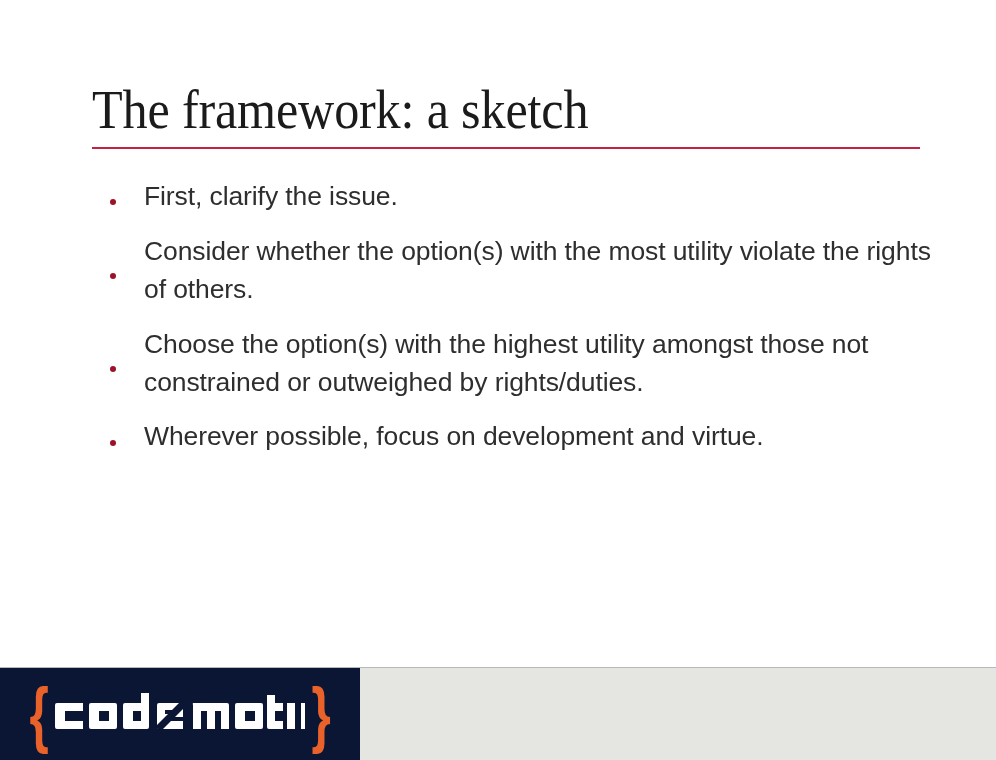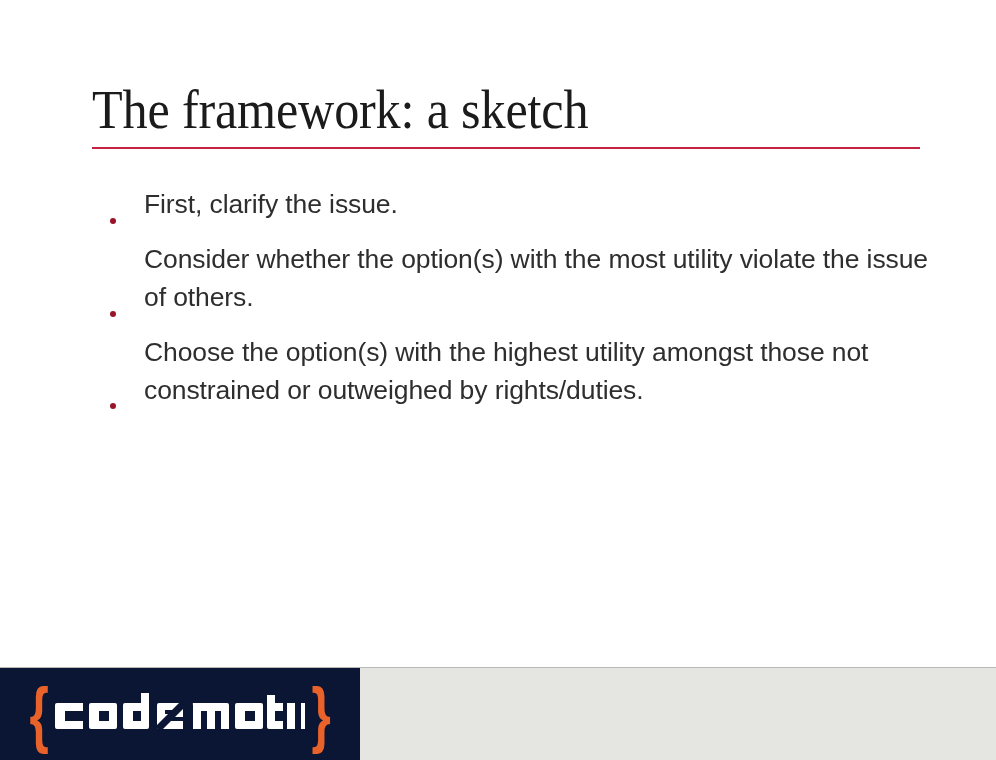--- a/index.html
+++ b/index.html
@@ -48,23 +48,22 @@
 
   
   .bullets {
     position: absolute;
     left: 110px;
     top: 178px;
     width: 840px;
   }
   .bullet-row {
     display: flex;
-    align-items: flex-end;
+    align-items: center;
     margin-bottom: 17px;
-    margin-top: 8px;
   }
   .bullet-dot {
     flex: 0 0 auto;
     width: 34px;
     padding-top: 11px;
     box-sizing: border-box;
   }
   .bullet-dot i {
     display: block;
     width: 6px;
@@ -144,31 +143,37 @@
           <i></i>
         </span>
       <span class="bullet-text">First, clarify the issue.</span>
     </div>
 
 
     <div class="bullet-row">
       <span class="bullet-dot">
           <i></i>
         </span>
-      <span class="bullet-text">Consider whether the option(s) with the most utility violate the issue of others.</span>
+      <span class="bullet-text">Consider whether the option(s) with the most utility violate the rights of others.</span>
     </div>
 
 
     <div class="bullet-row">
       <span class="bullet-dot">
           <i></i>
         </span>
       <span class="bullet-text">Choose the option(s) with the highest utility amongst those not constrained or outweighed by rights/duties.</span>
     </div>
 
+    <div class="bullet-row">
+      <span class="bullet-dot">
+          <i></i>
+        </span>
+      <span class="bullet-text">Wherever possible, focus on development and virtue.</span>
+    </div>
 
   </div>
 
   <div class="footer">
 
     <div class="codemotion-block">
       <div class="codemotion-logo">
         <span class="brace brace-left">{</span>
         <span class="cm-word">
           <svg width="250" height="46" viewBox="0 0 250 46" aria-hidden="true">

